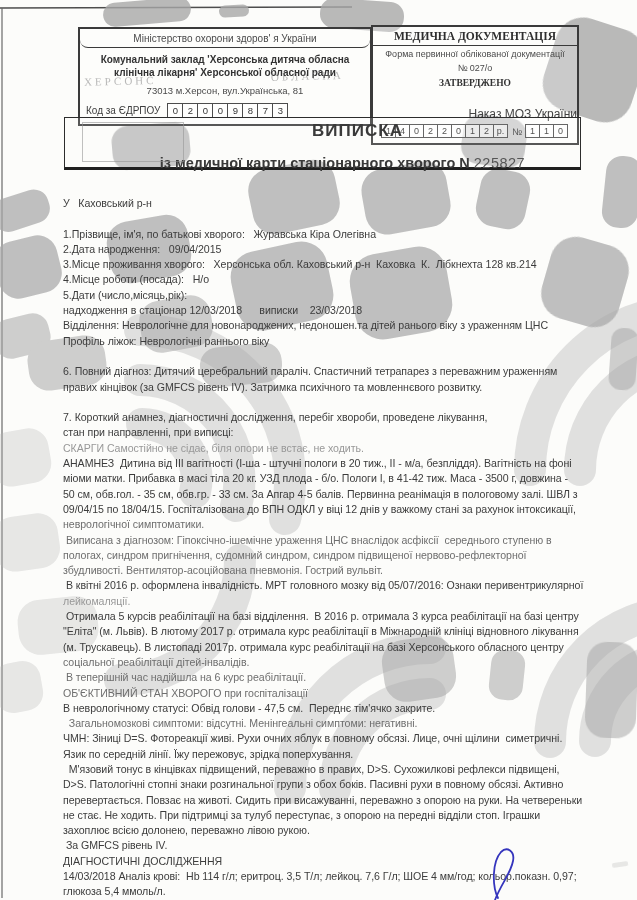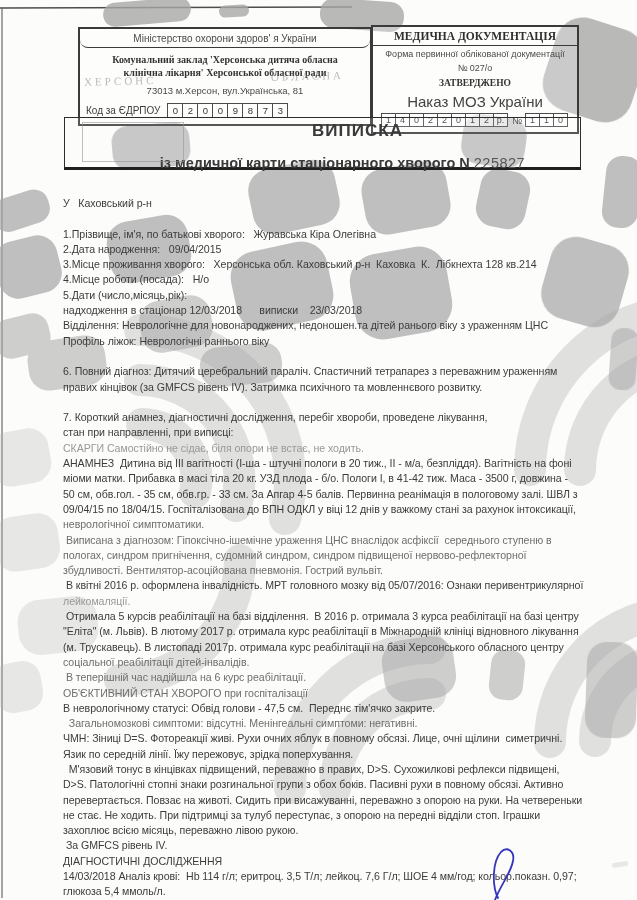--- a/index.html
+++ b/index.html
@@ -5,37 +5,37 @@
   html,body{margin:0;padding:0;background:#e8e8e6;}
   .page{position:relative;width:637px;height:900px;background:#fcfcfa;overflow:hidden;
         font-family:"Liberation Sans",sans-serif;color:var(--ink,#3c3c3c);}
   .wm{position:absolute;left:0;top:0;width:637px;height:900px;z-index:0;}
   .layer{position:relative;z-index:1;}
 
   
   .hl{position:absolute;left:78px;top:27px;width:290px;border:2px solid #3a3a3a;background:rgba(255,255,255,.25);}
   .hl-ministry{font-size:10px;text-align:center;padding:4px 2px 3px;border-bottom:1.5px solid #3a3a3a;color:#4a4a4a;border-radius:8px;}
   .hl-org{position:relative;padding:5px 4px 2px;text-align:center;}
-  .hl-org .o{font-size:10px;font-weight:bold;color:#333;line-height:13px;font-family:Liberation Serif, serif;}
+  .hl-org .o{font-size:10px;font-weight:bold;color:#333;line-height:13px;}
   .ghost{position:absolute;left:4px;top:24px;width:100%;font-family:"Liberation Serif",serif;
          font-size:11px;letter-spacing:3px;color:rgba(130,130,130,.55);transform:rotate(-1.5deg);
          display:flex;justify-content:space-between;padding-right:30px;box-sizing:border-box;}
   .addr{font-size:9.5px;color:#4a4a4a;margin-top:6px;}
   .edr{padding:5px 6px 6px;font-size:10px;color:#3d3d3d;display:flex;align-items:center;gap:8px;}
   .cells{display:inline-flex;}
   .cell{width:14px;height:13px;border:1px solid #4c4c4c;margin-left:-1px;text-align:center;
         font-size:9.5px;line-height:13px;color:#333;background:rgba(255,255,255,.5);}
 
   
   .hr{position:absolute;left:371px;top:25px;width:204px;border:2px solid #3a3a3a;background:rgba(255,255,255,.25);}
   .hr-title{font-family:"Liberation Serif",serif;font-weight:bold;font-size:11.5px;text-align:center;
             padding:3px 20px;border-bottom:1.5px solid #3a3a3a;color:#2e2e2e;}
   .hr-form{font-size:9px;text-align:center;color:#4a4a4a;margin-top:3px;line-height:11px;}
   .hr-appr{font-family:"Liberation Serif",serif;font-weight:bold;font-size:9.5px;text-align:center;margin-top:4px;color:#333;}
-  .hr-order{font-size:15px;text-align:center;color:#444;margin-top:5px;}
+  .hr-order{font-size:12px;text-align:right;color:#444;margin-top:19px;}
   .hr-cells{display:flex;align-items:center;justify-content:center;gap:4px;padding:3px 2px 5px;}
   .hr-cells .cell{width:13px;height:12px;font-size:9px;line-height:12px;}
   .no-label{font-size:9.5px;color:#3d3d3d;}
 
   
   .tbox{position:absolute;left:64px;top:117px;width:515px;height:49px;border:1.5px solid #2c2c2c;
         border-bottom:3px solid #1f1f1f;background:rgba(255,255,255,.15);}
   .trect{position:absolute;left:17px;top:4px;width:100px;height:38px;border:1px solid rgba(150,150,150,.6);}
   .t1{font-size:17px;font-weight:bold;text-align:center;color:#3a3a3a;padding-left:70px;margin-top:3px;letter-spacing:1px;}
   .t2{font-size:14.5px;font-weight:bold;text-align:center;color:#3a3a3a;padding-left:40px;margin-top:14px;}
@@ -206,21 +206,21 @@
       <div class="bl m"> В теперішній час надійшла на 6 курс реабілітації.</div>
       <div class="bl m">ОБ'ЄКТИВНИЙ СТАН ХВОРОГО при госпіталізації</div>
       <div class="bl n">В неврологічному статусі: Обвід голови - 47,5 см.  Переднє тім'ячко закрите.</div>
       <div class="bl m">  Загальномозкові симптоми: відсутні. Менінгеальні симптоми: негативні.</div>
       <div class="bl n">ЧМН: Зіниці D=S. Фотореакції живі. Рухи очних яблук в повному обсязі. Лице, очні щілини  симетричні.</div>
       <div class="bl n">Язик по середній лінії. Їжу пережовує, зрідка поперхування.</div>
       <div class="bl n">  М'язовий тонус в кінцівках підвищений, переважно в правих, D&gt;S. Сухожилкові рефлекси підвищені,</div>
       <div class="bl n">D&gt;S. Патологічні стопні знаки розгинальної групи з обох боків. Пасивні рухи в повному обсязі. Активно</div>
       <div class="bl n">перевертається. Повзає на животі. Сидить при висажуванні, переважно з опорою на руки. На четвереньки</div>
       <div class="bl n">не стає. Не ходить. При підтримці за тулуб переступає, з опорою на передні відділи стоп. Іграшки</div>
-      <div class="bl n">захоплює всією місяць, переважно лівою рукою.</div>
+      <div class="bl n">захоплює всією долонею, переважно лівою рукою.</div>
       <div class="bl n"> За GMFCS рівень IV.</div>
       <div class="bl n">ДІАГНОСТИЧНІ ДОСЛІДЖЕННЯ</div>
       <div class="bl n">14/03/2018 Аналіз крові:  Hb 114 г/л; еритроц. 3,5 Т/л; лейкоц. 7,6 Г/л; ШОЕ 4 мм/год; кольор.показн. 0,97;</div>
       <div class="bl n">глюкоза 5,4 ммоль/л.</div>
     </div>
 
   <svg class="sig" width="40" height="54" viewBox="0 0 40 54">
     <path d="M12,52 C6,40 6,16 15,6 C21,0 29,5 27,15 C25,27 15,38 9,54" fill="none" stroke="#3535bd" stroke-width="1.8" stroke-linecap="round"></path>
   </svg>
 

